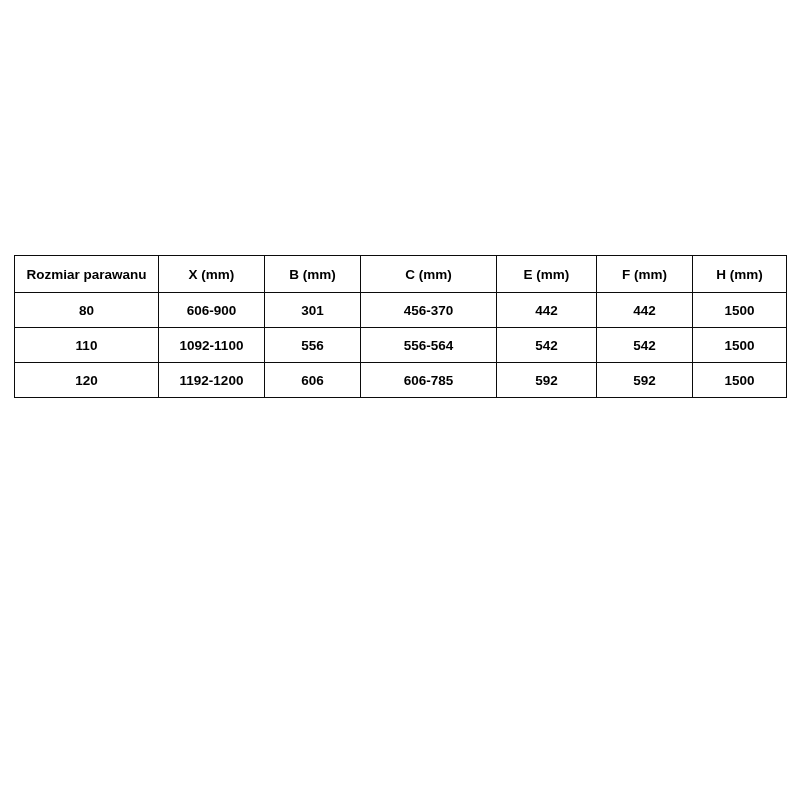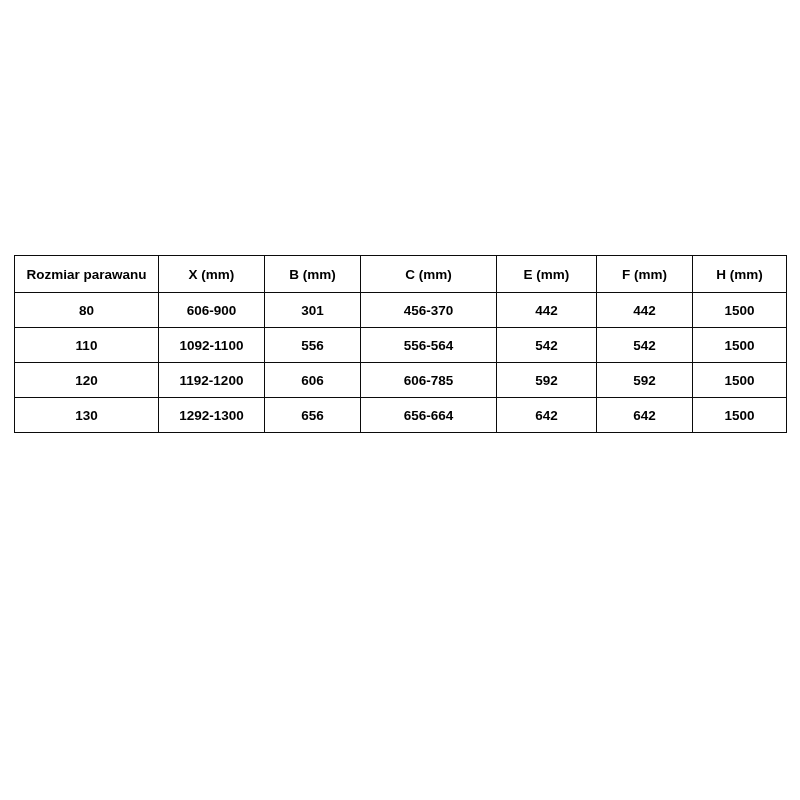--- a/index.html
+++ b/index.html
@@ -95,24 +95,15 @@
       </tr>
       <tr>
         <td>120</td>
         <td>1192-1200</td>
         <td>606</td>
         <td>606-785</td>
         <td>592</td>
         <td>592</td>
         <td>1500</td>
       </tr>
-      <tr>
-        <td>130</td>
-        <td>1292-1300</td>
-        <td>656</td>
-        <td>656-664</td>
-        <td>642</td>
-        <td>642</td>
-        <td>1500</td>
-      </tr>
     </tbody>
   </table>
 </div>
 
 </body></html>

